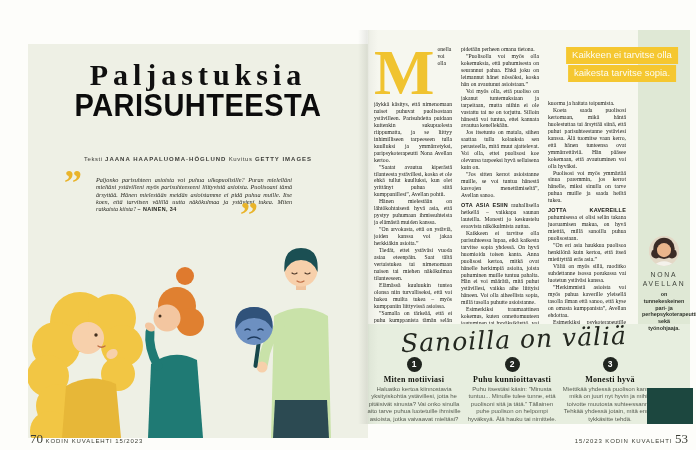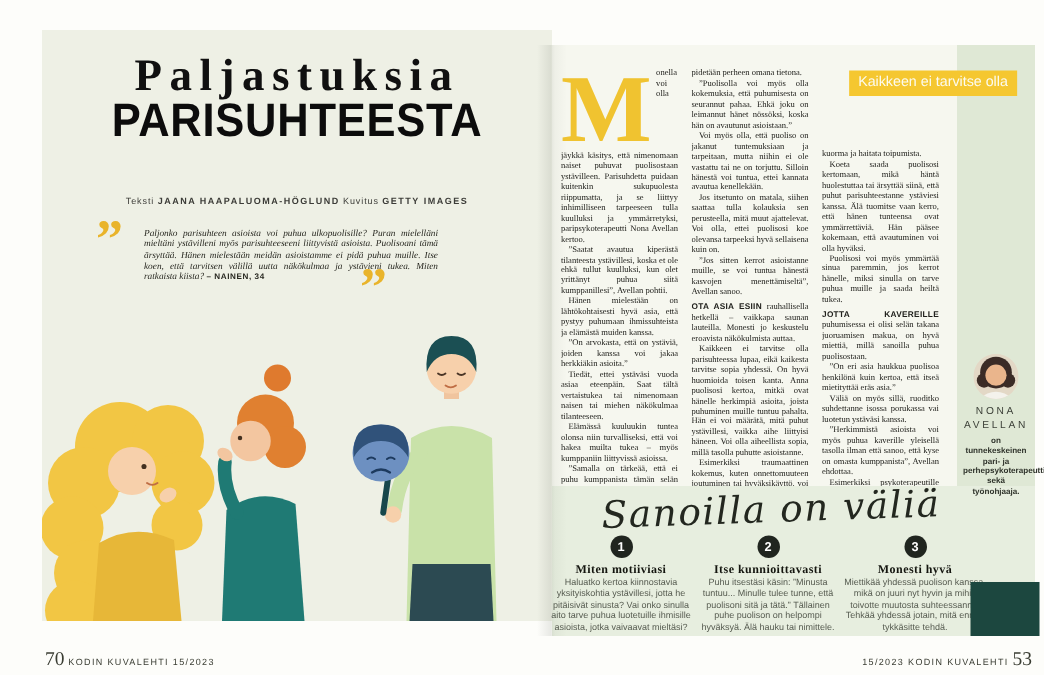--- a/index.html
+++ b/index.html
@@ -1,20 +1,20 @@
 <!DOCTYPE html>
 <html lang="fi"><head>
 <meta charset="utf-8">
 <style>
   html,body{margin:0;padding:0;background:#ffffff;}
   .stage{position:relative;width:696px;height:450px;background:#fdfdfa;overflow:hidden;
          font-family:"Liberation Serif",serif;color:#1d1d1b;}
 
   
-  .left-page{position:absolute;left:28px;top:20px;width:340px;height:394px;background:#eef0e5;}
+  .left-page{position:absolute;left:28px;top:44px;width:340px;height:394px;background:#eef0e5;}
   .right-page{position:absolute;left:368px;top:30px;width:322px;height:394px;background:#f6f7ef;}
   .mint-band{position:absolute;left:638px;top:30px;width:52px;height:294px;background:#dfe8d5;}
   .tips-strip{position:absolute;left:368px;top:324px;width:322px;height:100px;background:#e7eedf;}
   .gutter{position:absolute;left:358px;top:30px;width:20px;height:394px;z-index:6;pointer-events:none;
           background:linear-gradient(90deg,rgba(0,0,0,0) 0%,rgba(50,60,45,0.10) 45%,rgba(50,60,45,0.04) 60%,rgba(0,0,0,0) 100%);}
 
   
   .kicker{position:absolute;left:0;top:16px;width:100%;text-align:center;
           font-family:"Liberation Serif",serif;font-weight:bold;font-size:30px;line-height:30px;
           letter-spacing:5px;color:#101010;}
@@ -191,20 +191,21 @@
         <p class="bp lead"><strong>JOTTA KAVEREILLE </strong>puhumisessa ei olisi selän takana juoruamisen makua, on hyvä miettiä, millä sanoilla puhua puolisostaan.</p>
         <p class="bp">”On eri asia haukkua puolisoa henkilönä kuin kertoa, että itseä mietityttää eräs asia.”</p>
         <p class="bp">Väliä on myös sillä, ruoditko suhdettanne isossa porukassa vai luotetun ystäväsi kanssa.</p>
         <p class="bp">”Herkimmistä asioista voi myös puhua kaverille yleisellä tasolla ilman että sanoo, että kyse on omasta kumppanista”, Avellan ehdottaa.</p>
         <p class="bp">Esimerkiksi psykoterapeutille voi puhua ilman, että tarvitsee huolehtia, mitä puoliso siitä ajattelee. Terapeutilla on vaitiolovelvollisuus ja vastuu tarkastella asioita inhimillisesti. ●</p>
       </div>
   </div>
 
   <div class="hl-quote">
       <span class="hl-line">Kaikkeen ei tarvitse olla</span>
+      <span class="hl-line">kaikesta tarvitse sopia.</span>
     </div>
 
   <div class="expert">
     <div class="portrait">
       <svg viewBox="0 0 34 34" width="30" height="30" aria-hidden="true">
         <rect width="34" height="34" fill="#e3d8c6"></rect>
         <circle cx="17" cy="14" r="12" fill="#3b2b26"></circle>
         <circle cx="8" cy="20" r="5.5" fill="#3b2b26"></circle>
         <circle cx="26" cy="20" r="5.5" fill="#3b2b26"></circle>
         <circle cx="17" cy="16" r="8" fill="#eab58c"></circle>
@@ -217,21 +218,21 @@
 
   <div class="tips-heading">Sanoilla on väliä</div>
   <div class="tips-row">
       <div class="tip">
         <div class="tip-num">1</div>
         <h4 class="tip-title">Miten motiiviasi</h4>
         <p class="tip-text">Haluatko kertoa kiinnostavia yksityiskohtia ystävillesi, jotta he pitäisivät sinusta? Vai onko sinulla aito tarve puhua luotetuille ihmisille asioista, jotka vaivaavat mieltäsi?</p>
       </div>
       <div class="tip">
         <div class="tip-num">2</div>
-        <h4 class="tip-title">Itse kunnioittavasti</h4>
+        <h4 class="tip-title">Puhu kunnioittavasti</h4>
         <p class="tip-text">Puhu itsestäsi käsin: ”Minusta tuntuu... Minulle tulee tunne, että puolisoni sitä ja tätä.” Tällainen puhe puolison on helpompi hyväksyä. Älä hauku tai nimittele.</p>
       </div>
       <div class="tip">
         <div class="tip-num">3</div>
         <h4 class="tip-title">Monesti hyvä</h4>
         <p class="tip-text">Miettikää yhdessä puolison kanssa, mikä on juuri nyt hyvin ja mihin toivotte muutosta suhteessanne. Tehkää yhdessä jotain, mitä ennen tykkäsitte tehdä.</p>
       </div>
     </div>
 
   <div class="dark-box"></div>

